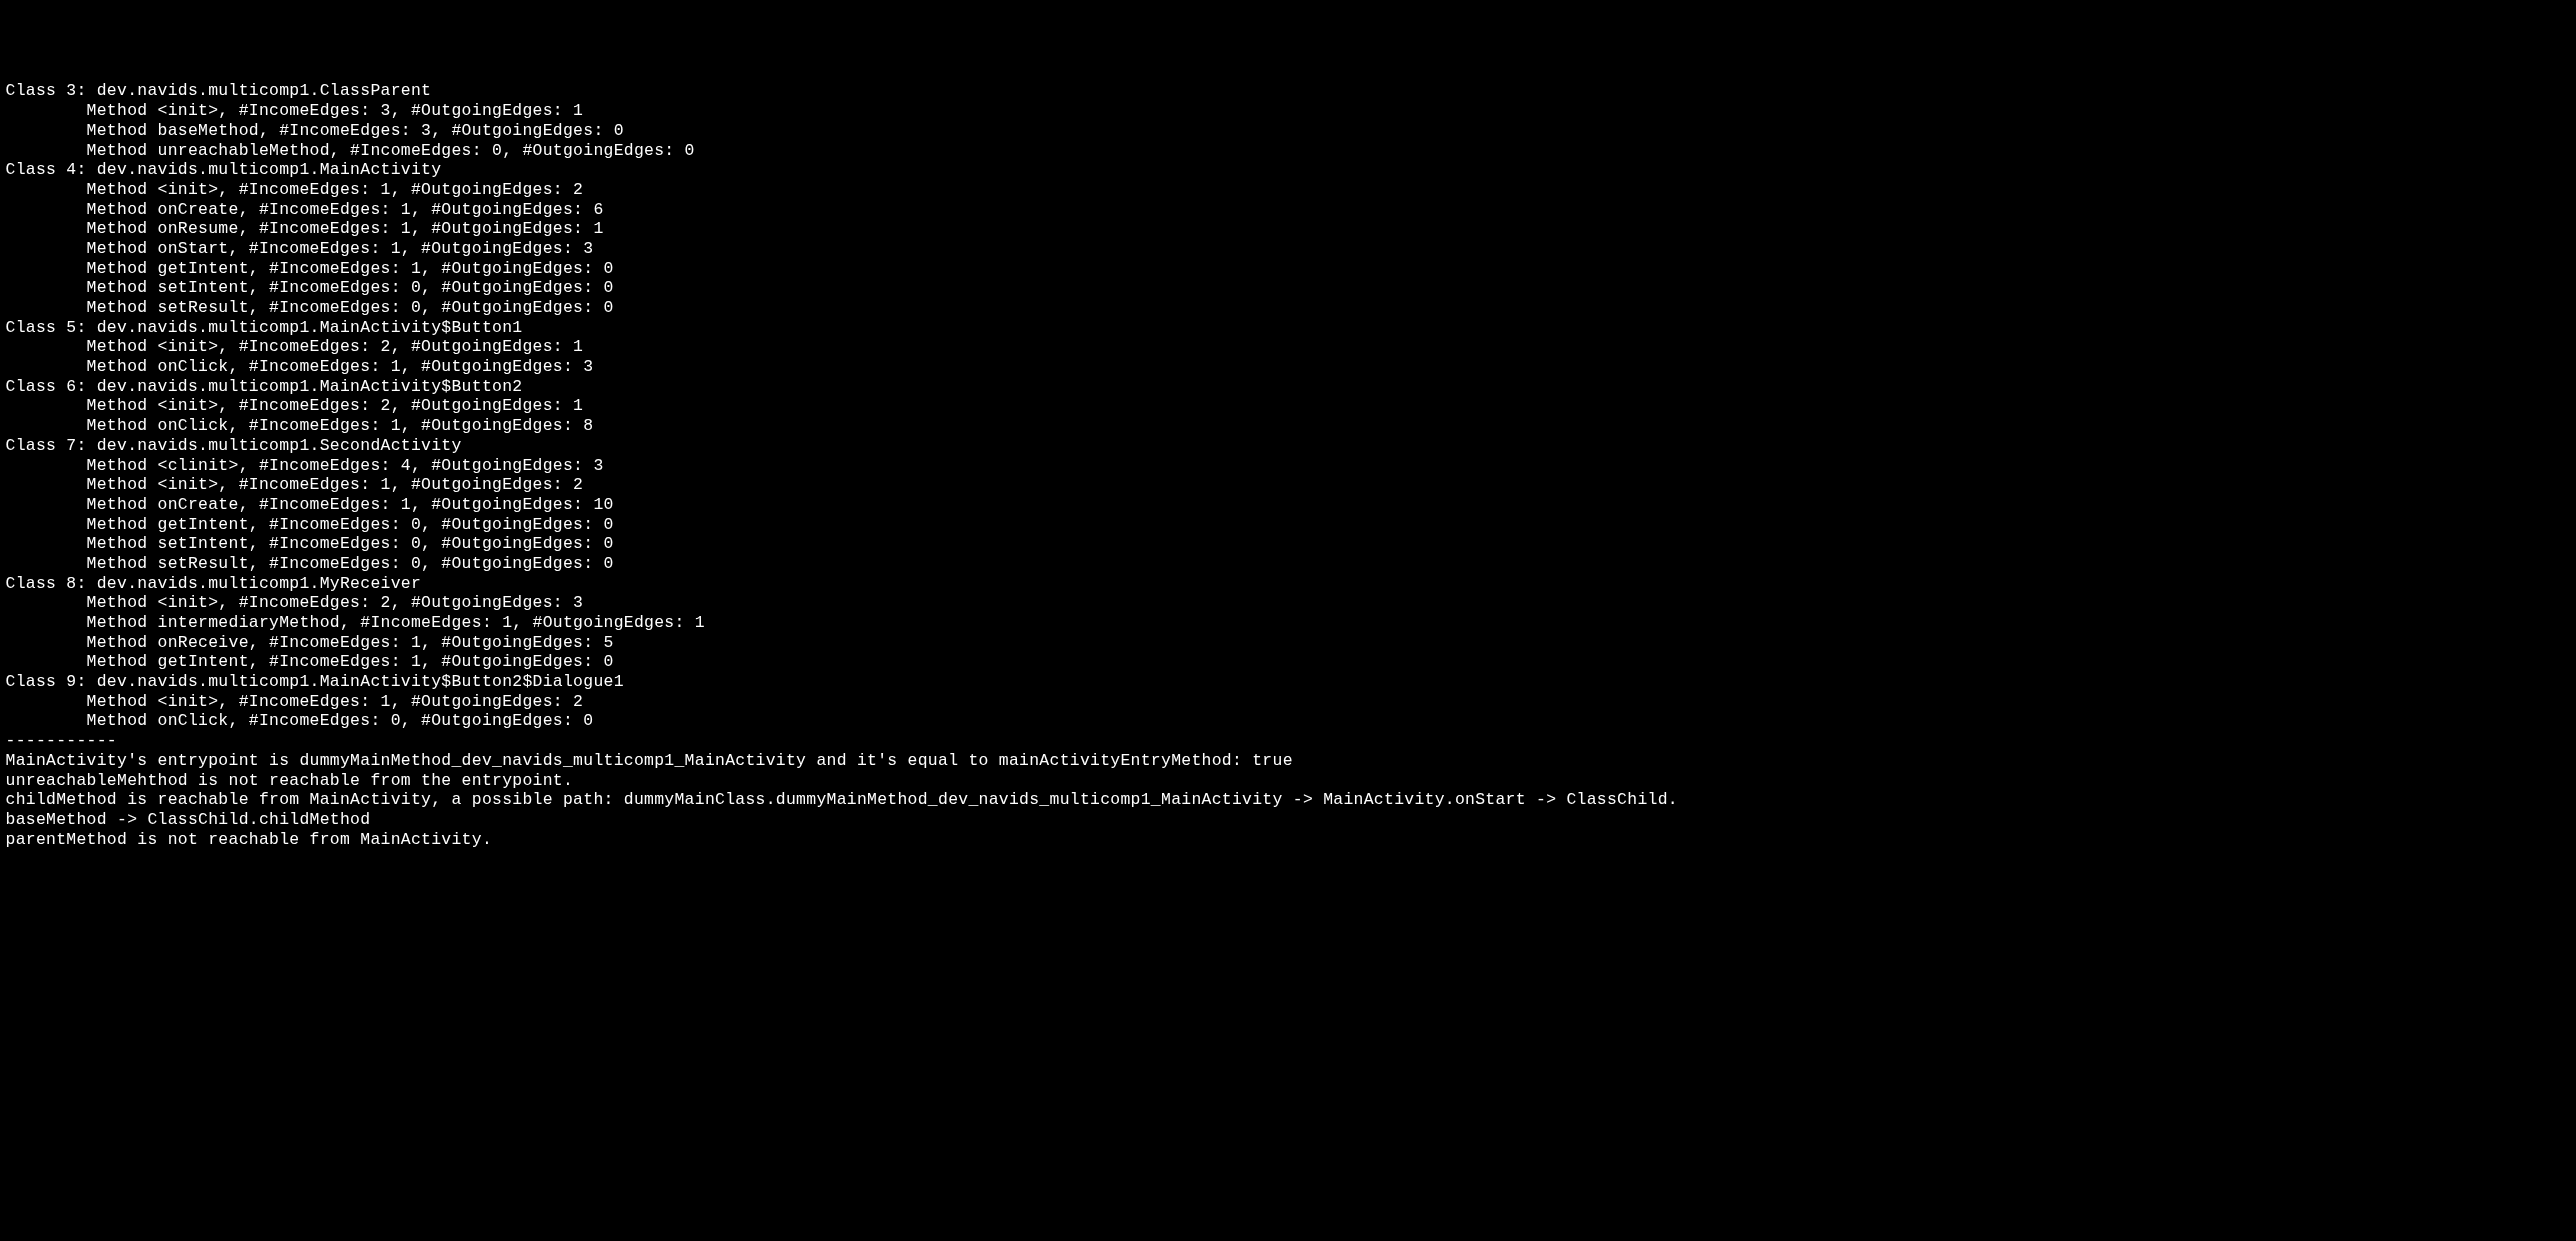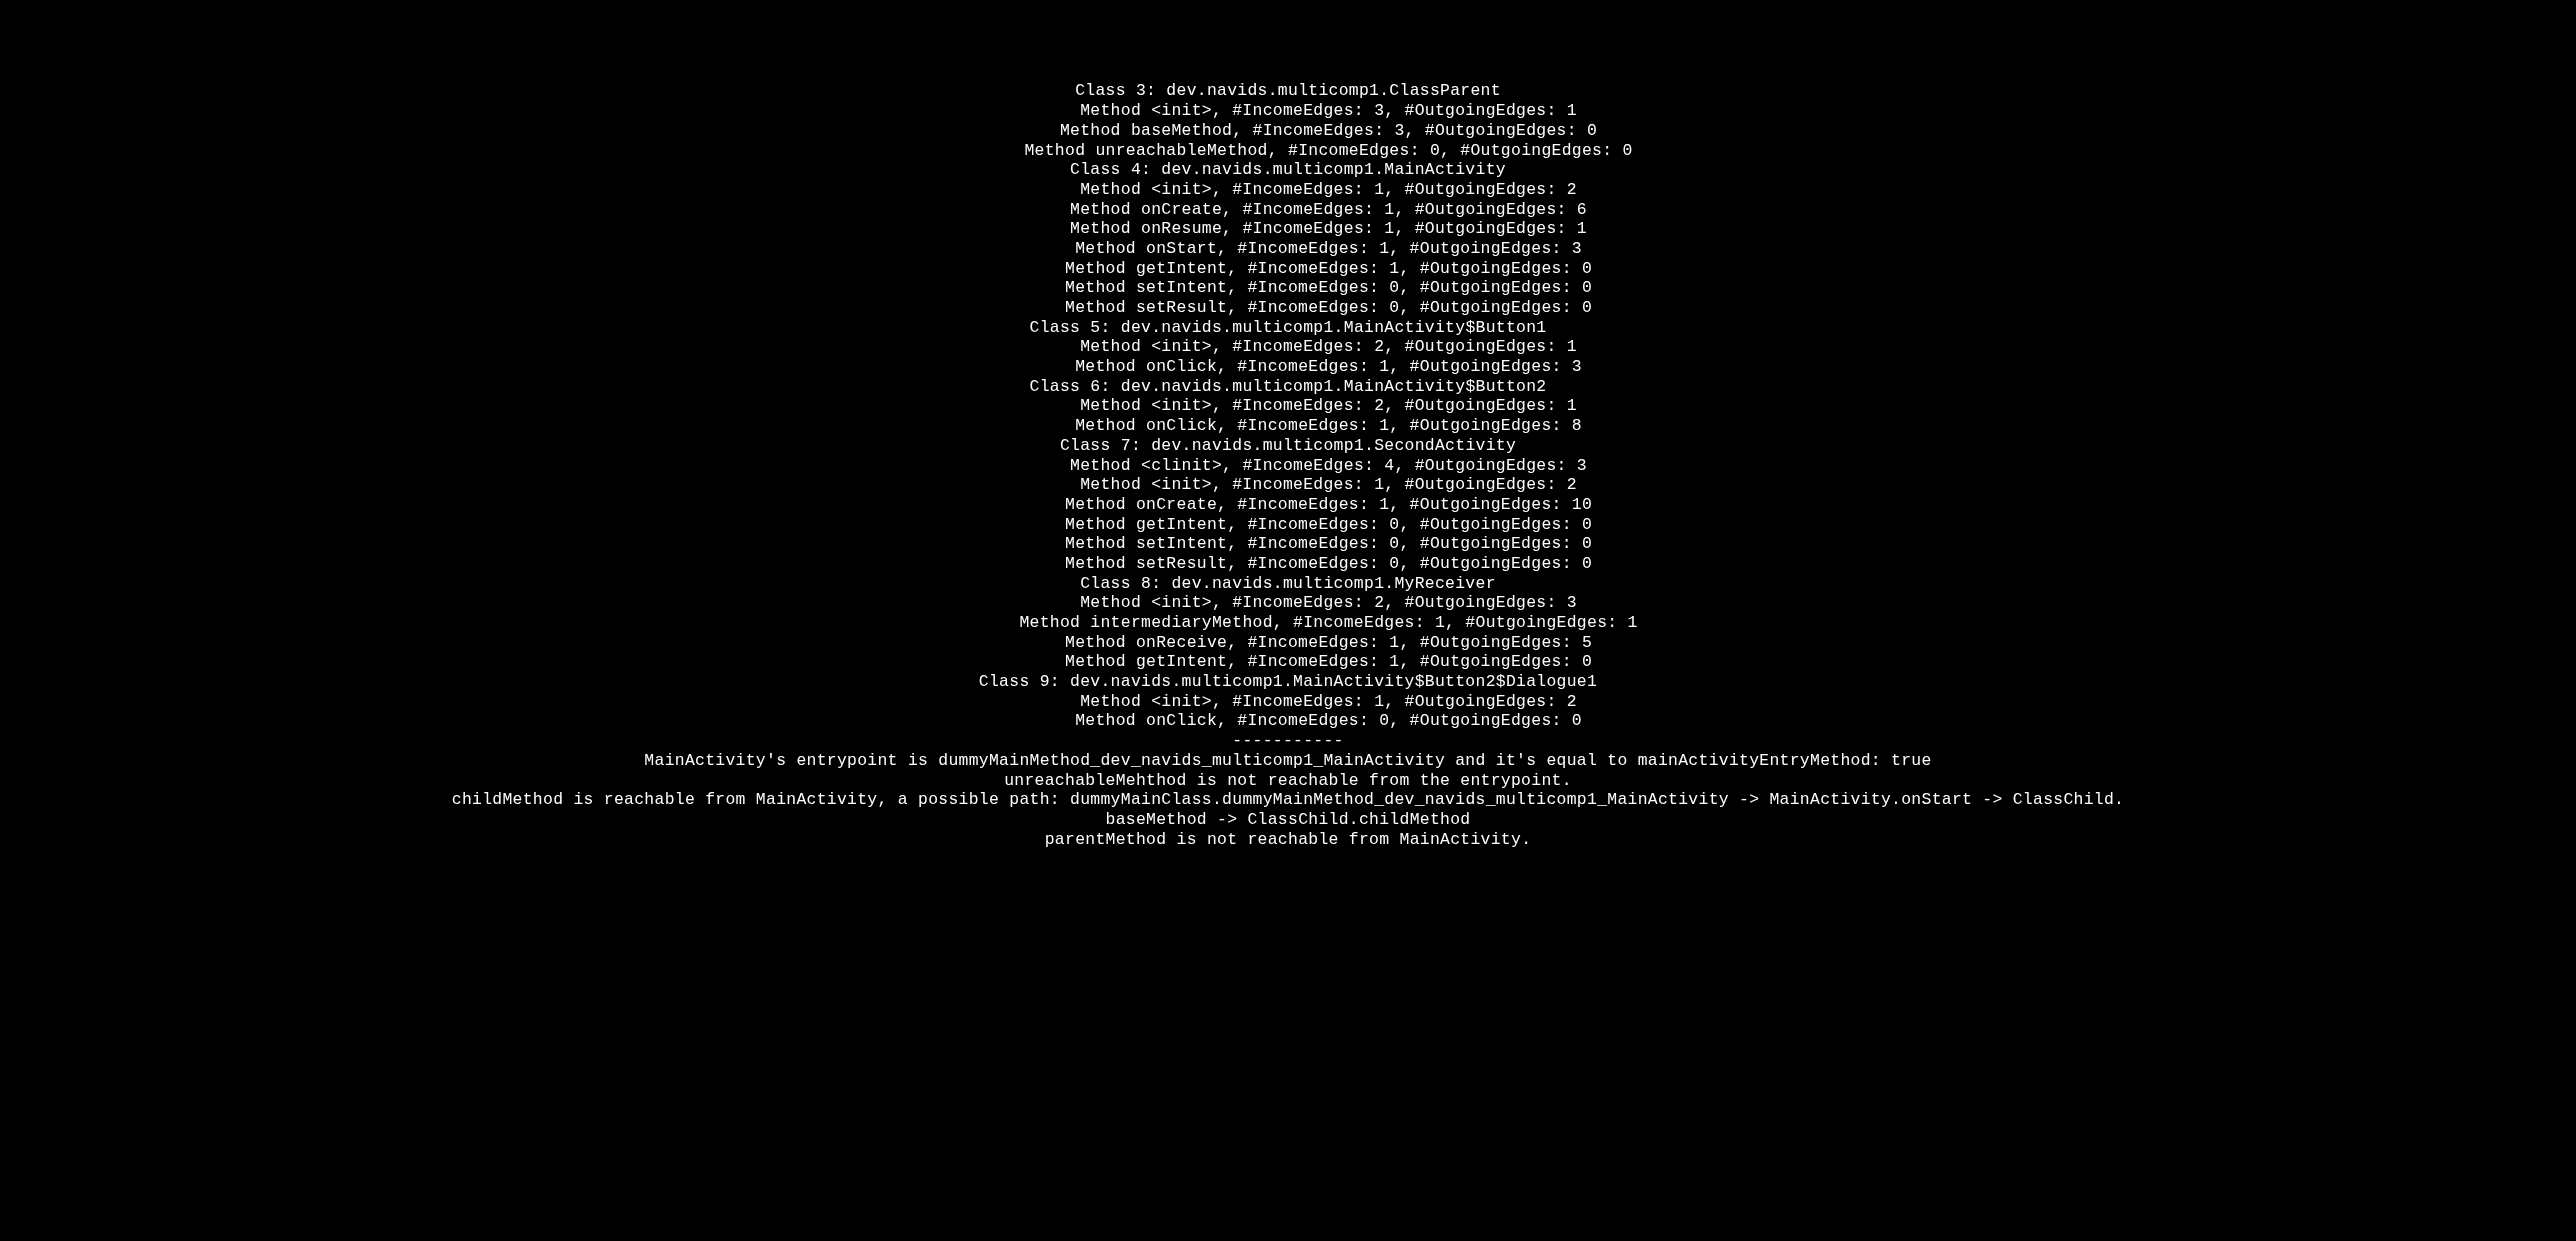--- a/index.html
+++ b/index.html
@@ -12,21 +12,20 @@
       color: #ffffff;
       font-family: 'Consolas', 'Courier New', monospace;
       font-size: 16.4px;
       line-height: 1.2;
       padding: 2.7px 5.5px;
       white-space: pre;
       letter-spacing: 0.3px;
     }
     .terminal-output {
       white-space: pre;
-      text-align: center;
     }
   </style>
 </head>
 <body>
 
 
 
 <div class="terminal-output" id="output">Class 3: dev.navids.multicomp1.ClassParent
         Method &lt;init&gt;, #IncomeEdges: 3, #OutgoingEdges: 1
         Method baseMethod, #IncomeEdges: 3, #OutgoingEdges: 0

